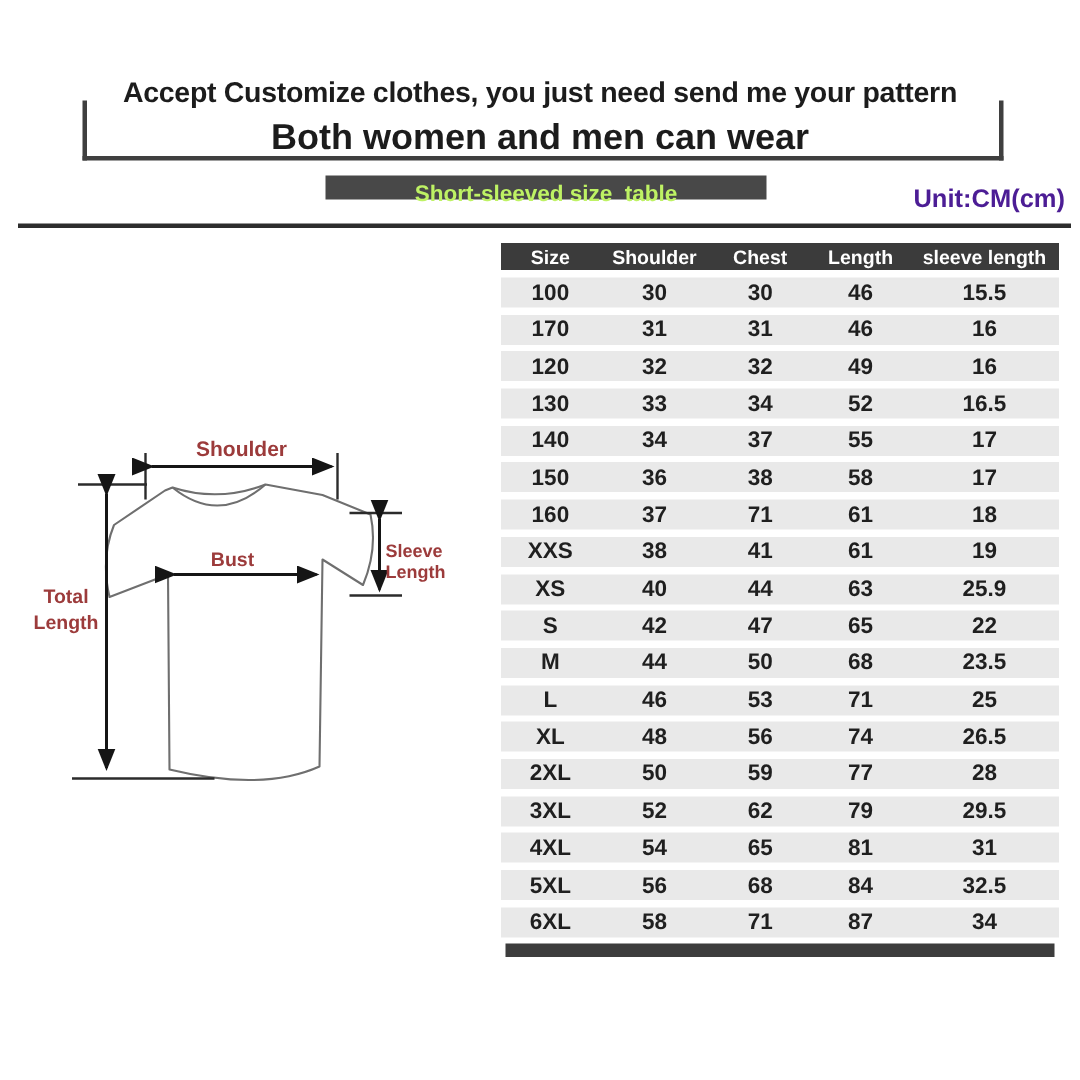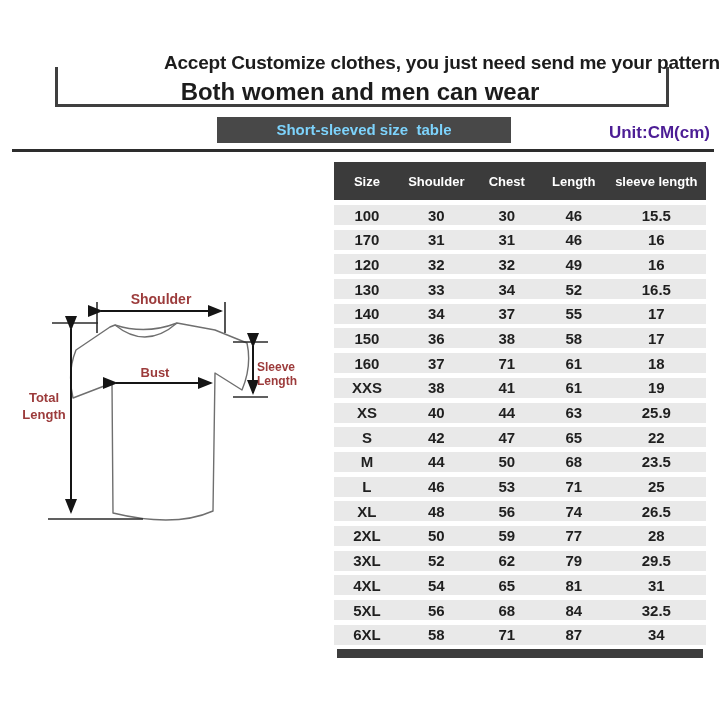--- a/index.html
+++ b/index.html
@@ -1,36 +1,36 @@
 <!DOCTYPE html>
 <html><head>
 <meta charset="utf-8">
 <style>
   html,body{margin:0;padding:0;background:#fff;}
   .canvas{position:relative;width:720px;height:720px;background:#ffffff;overflow:hidden;
           font-family:"Liberation Sans",sans-serif;color:#1c1c1c;}
 
   
-  .title1{position:absolute;top:52px;left:0;width:720px;text-align:right;
+  .title1{position:absolute;top:52px;left:0;width:720px;text-align:center;
           font-size:19px;font-weight:bold;white-space:nowrap;letter-spacing:-0.2px;}
   .title2{position:absolute;top:78px;left:0;width:720px;text-align:center;
           font-size:24px;font-weight:bold;}
   .bracket{position:absolute;left:55px;top:67px;width:608px;height:37px;
            border-left:3px solid #3f3f3f;border-right:3px solid #3f3f3f;
            border-bottom:3px solid #3f3f3f;}
 
-  .caption{position:absolute;left:217px;top:117px;width:294px;height:26px;background:#484848;
-           color:#7dd3fc;font-size:15px;font-weight:bold;text-align:center;line-height:26px;white-space:pre;}
+  .caption{position:absolute;left:217px;top:117px;width:294px;height:16px;background:#484848;
+           color:#bef264;font-size:15px;font-weight:bold;text-align:center;line-height:26px;white-space:pre;}
   .unit{position:absolute;left:575px;top:123px;width:135px;text-align:right;
         font-size:17px;font-weight:bold;color:#4c1d95;}
   .rule{position:absolute;left:12px;top:149px;width:702px;height:3px;background:#2d2d2d;}
 
   
   .size-table{position:absolute;left:334px;top:162px;width:372px;}
-  .thead{display:flex;height:38px;background:#3b3b3b;align-items:center;}
+  .thead{display:flex;height:18px;background:#3b3b3b;align-items:center;}
   .hcell{color:#ffffff;font-weight:bold;font-size:13px;text-align:center;}
   .c0{width:17.7%}.c1{width:19.6%}.c2{width:18.3%}.c3{width:17.7%}.c4{width:26.7%}
   .tbody{margin-top:5px;}
   .trow{display:flex;height:20px;margin-bottom:4.7px;background:#e9e9e9;align-items:center;}
   .cell{font-weight:bold;font-size:15px;text-align:center;color:#1f1f1f;}
   .tbar{margin-top:1px;margin-left:3px;width:366px;height:9px;background:#3d3d3d;}
 
   
   .diagram{position:absolute;left:15px;top:278px;}
   .dlabel{font-family:"Liberation Sans",sans-serif;font-weight:bold;}

